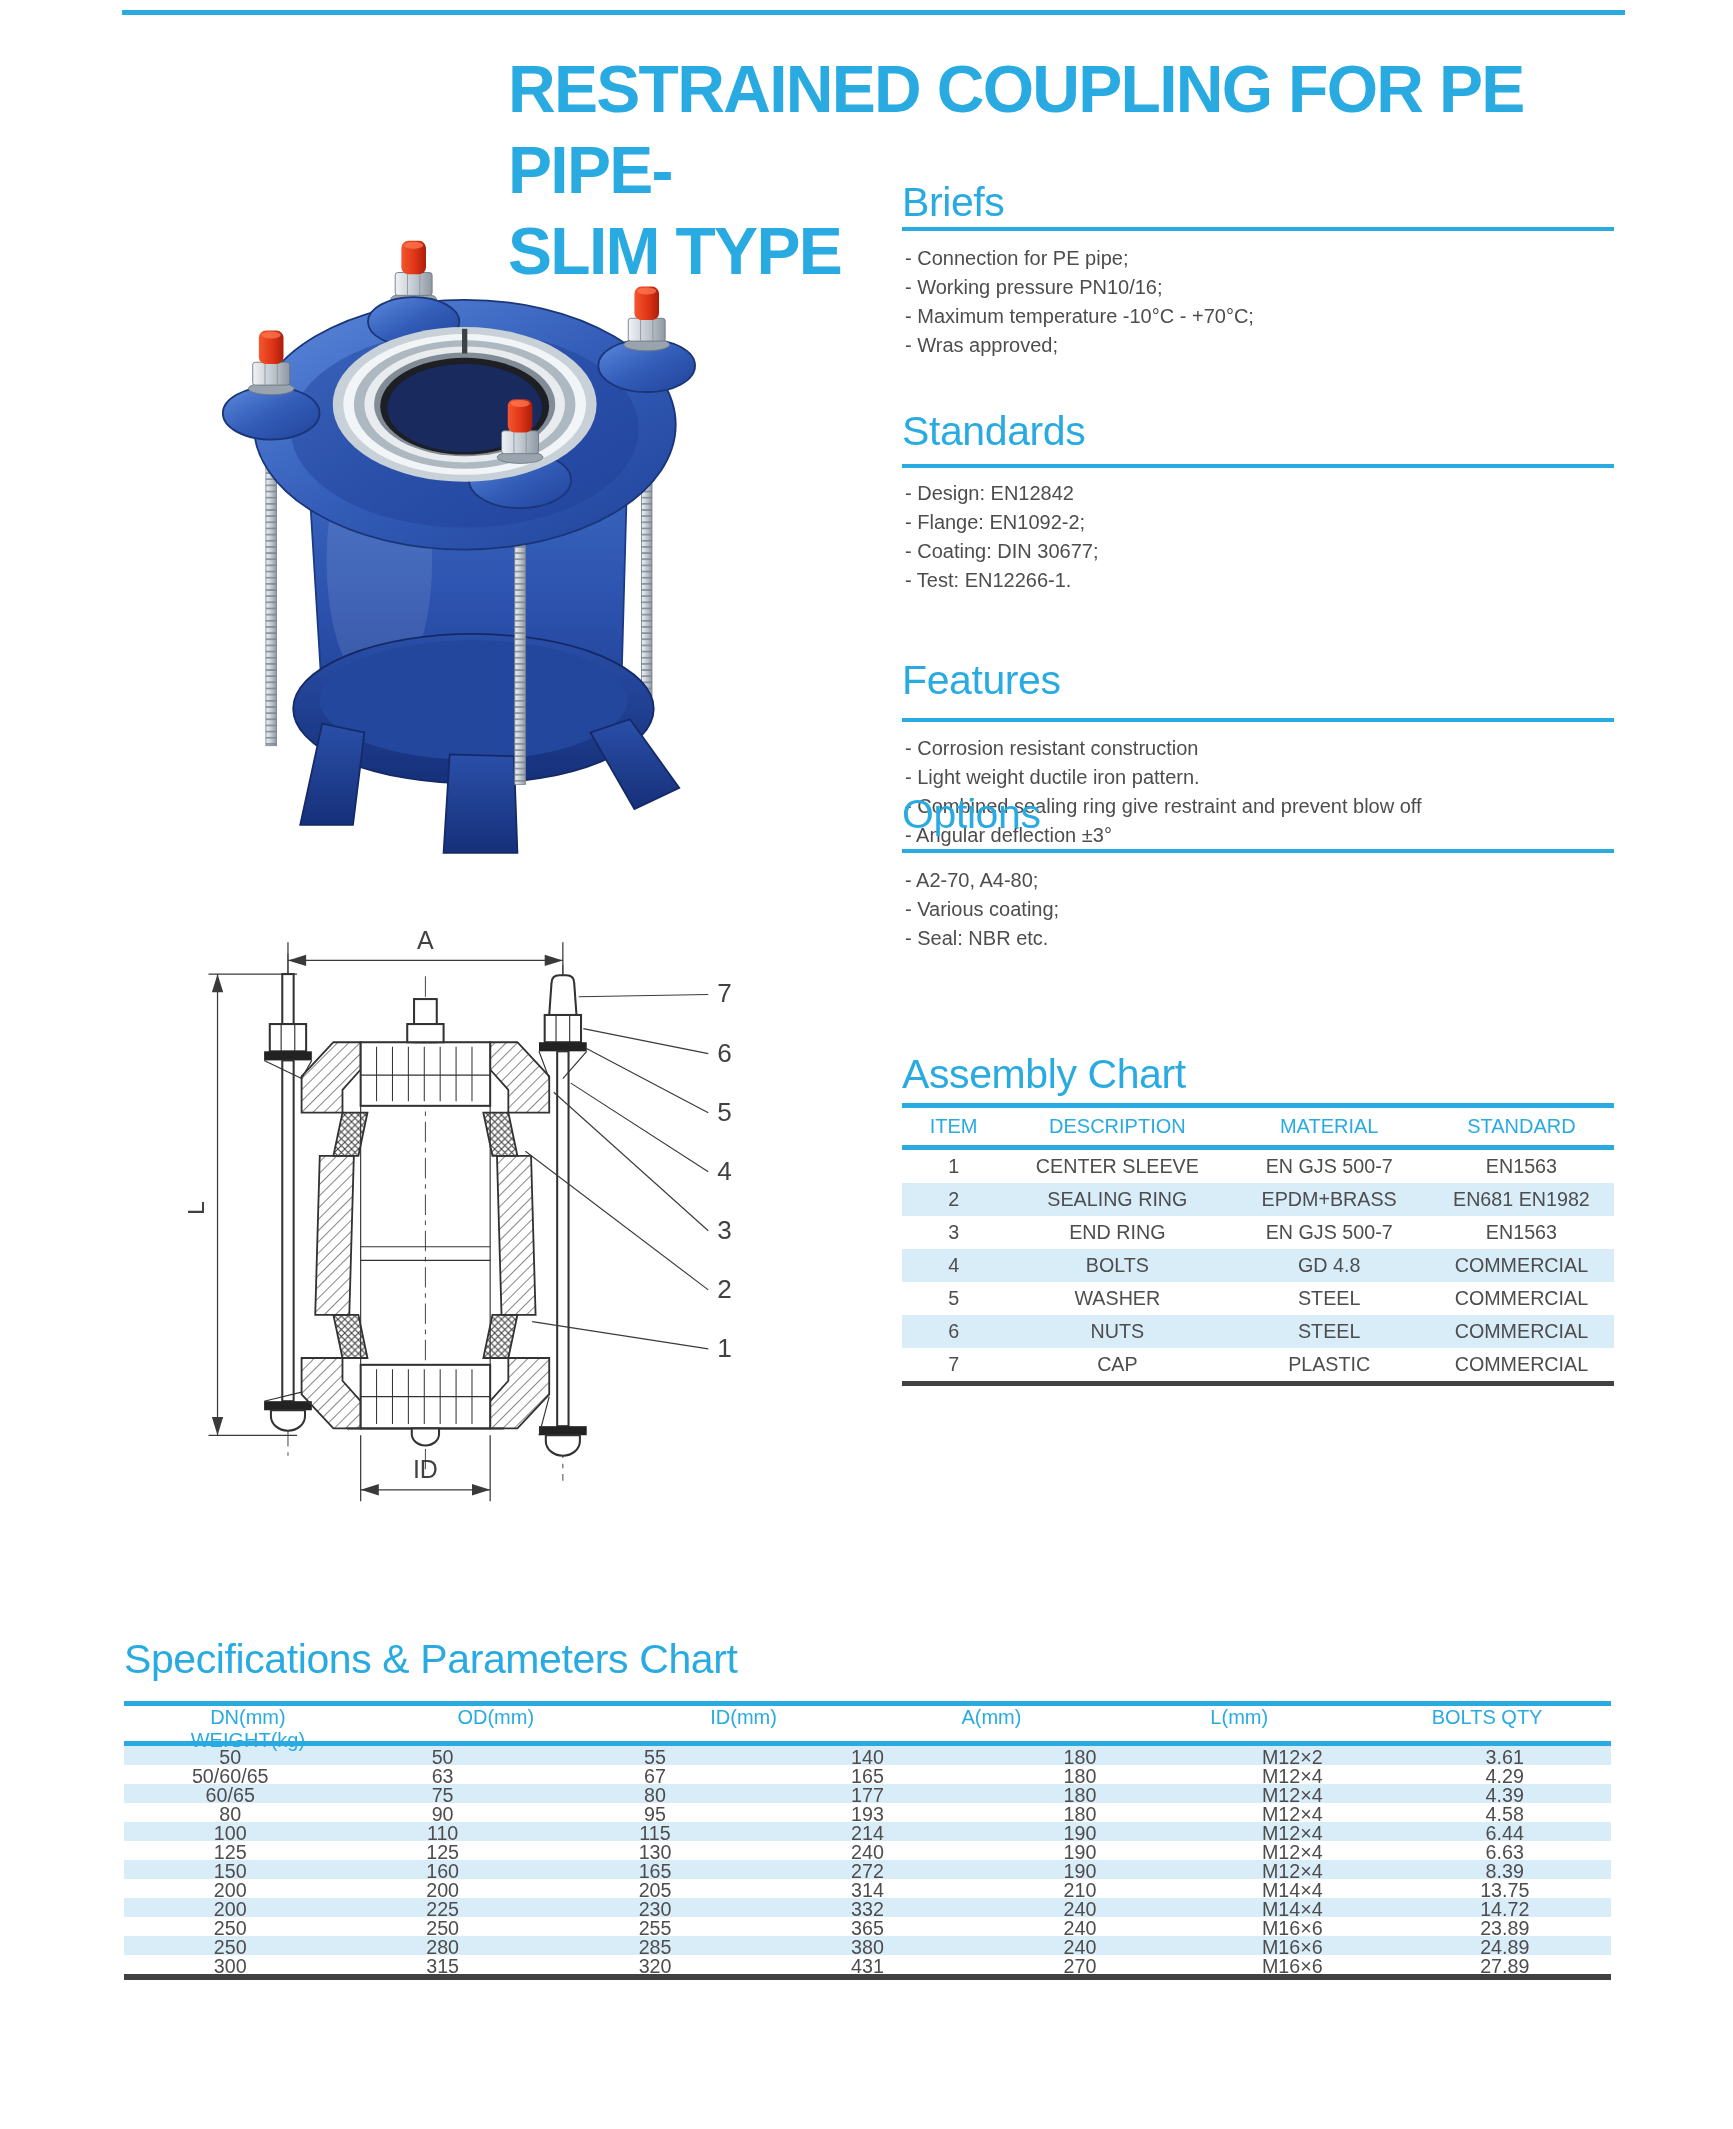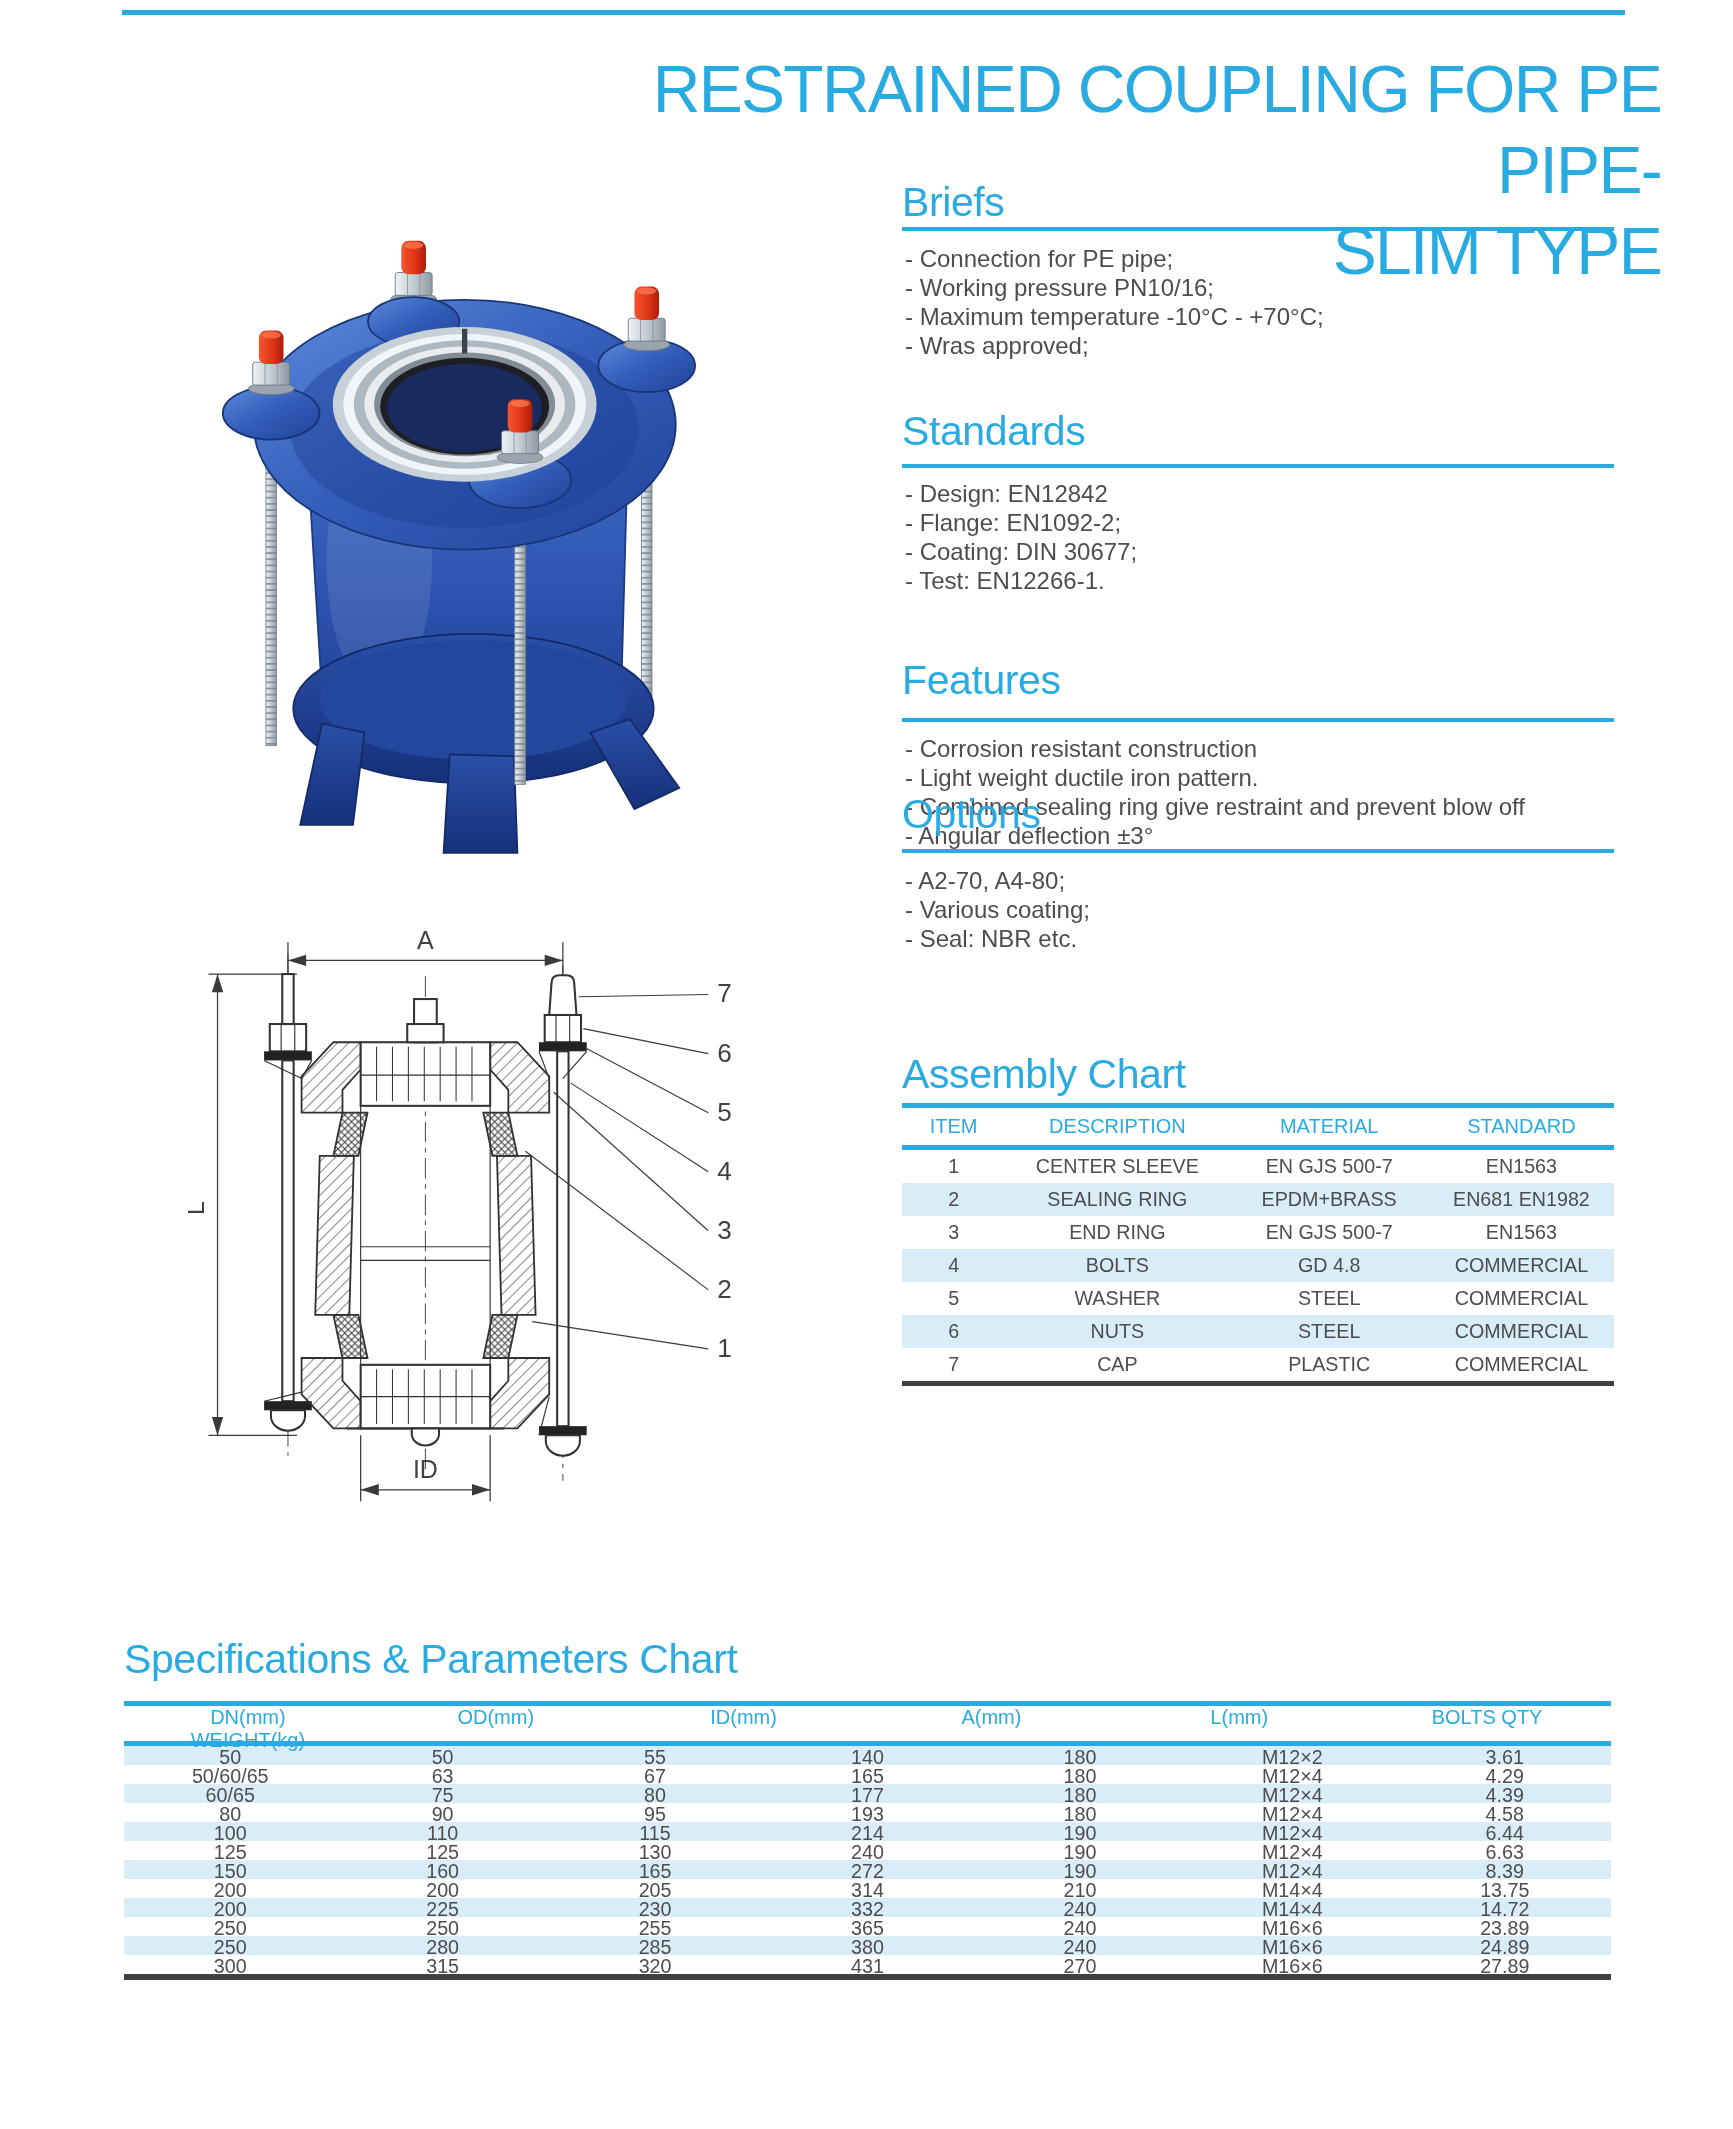--- a/index.html
+++ b/index.html
@@ -11,28 +11,28 @@
   *{box-sizing:border-box;margin:0;padding:0}
   html,body{background:#ffffff}
   .page{
     position:relative;width:1733px;height:2129px;background:#fff;
     font-family:"Liberation Sans",sans-serif;overflow:hidden;
   }
   .abs{position:absolute}
   .top-rule{left:122px;top:9.6px;width:1503px;height:5.2px;background:var(--accent)}
   .page-title{
     left:508px;top:49px;width:1153px;
-    color:var(--accent);font-size:66px;line-height:81px;letter-spacing:-1.7px;font-weight:400;text-align:right;
+    color:var(--accent);font-size:66px;line-height:81px;letter-spacing:-1.7px;font-weight:700;
   }
   .sec-h{
     left:902px;width:716px;color:var(--accent);
     font-size:41px;line-height:48px;letter-spacing:-0.4px;font-weight:400;
   }
   .sec-rule{left:902px;width:712px;height:4.4px;background:var(--accent)}
-  .sec-list{left:905px;width:725px;color:var(--body-text);font-size:24px}
+  .sec-list{left:905px;width:725px;color:var(--body-text);font-size:20px}
   .sec-list .li{line-height:29px;white-space:nowrap}
   #briefs-h{top:178px}   #briefs-rule{top:227px}   #briefs-list{top:244px}
   #standards-h{top:407px}#standards-rule{top:464px}#standards-list{top:479px}
   #features-h{top:656px}#features-rule{top:718px}#features-list{top:734px}
   #options-h{top:790px} #options-rule{top:849px} #options-list{top:866px}
   #assembly-h{top:1050px}
   #spec-h{left:124px;top:1635px;width:1310px}
 
   .dtable{position:absolute}
   .atable{left:902px;top:1103px;width:712px}

